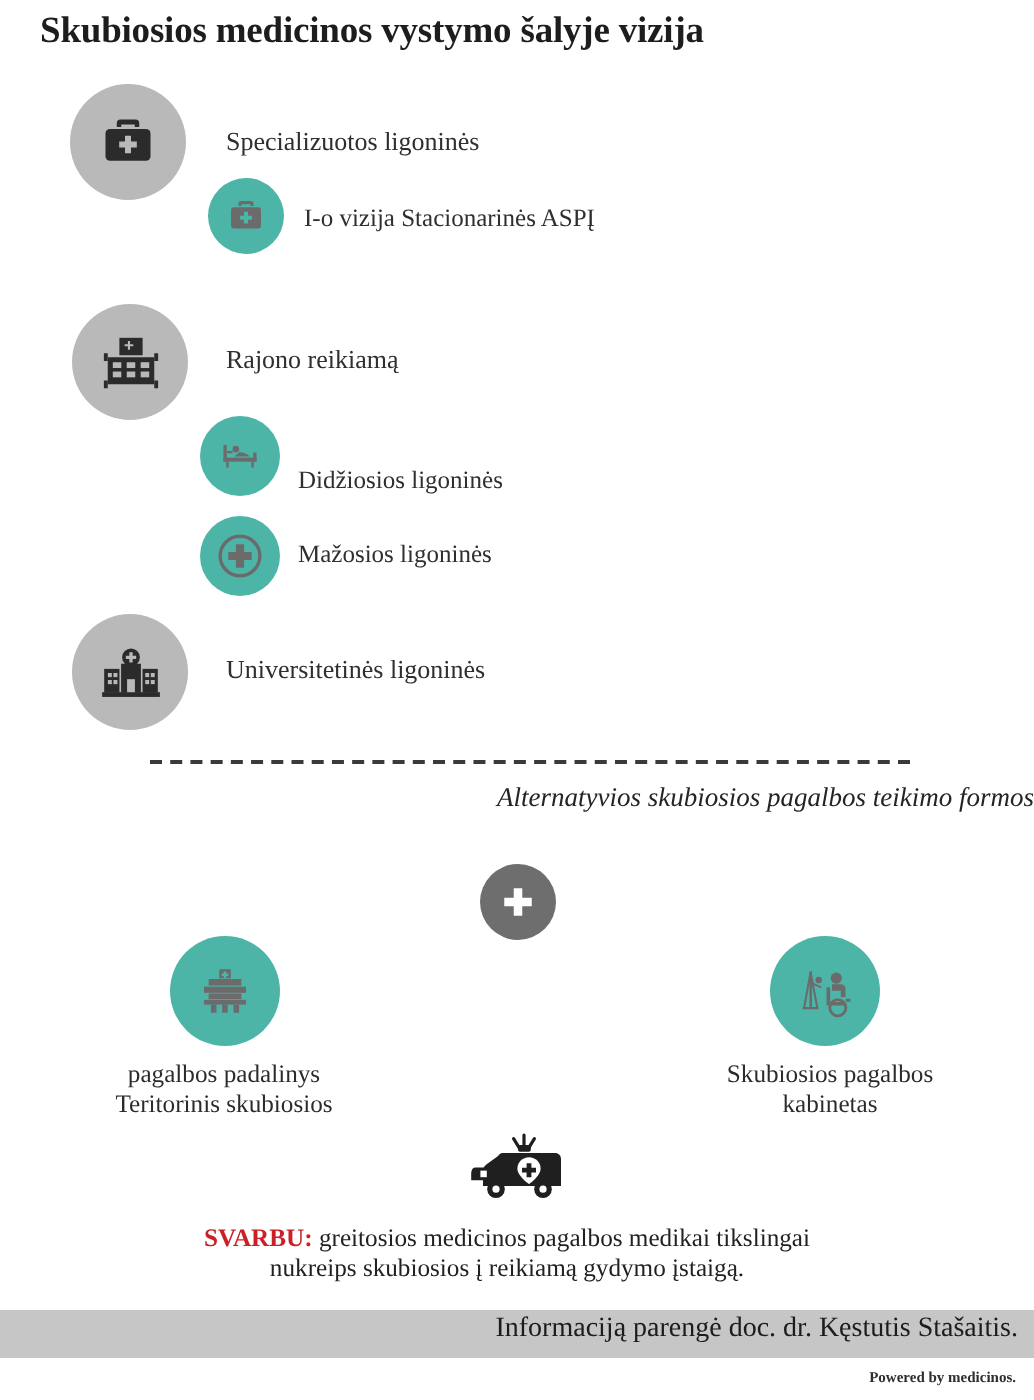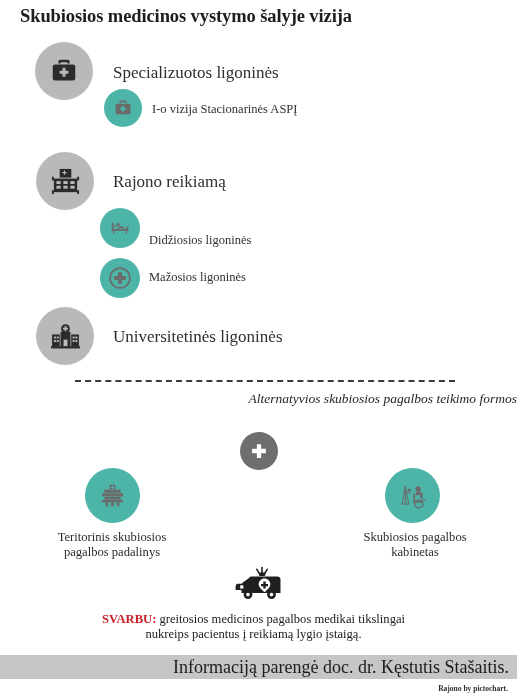--- a/index.html
+++ b/index.html
@@ -25,21 +25,21 @@
   .circ{
     position:absolute;border-radius:50%;
     display:flex;align-items:center;justify-content:center;
   }
   .circ svg{display:block;}
 
   
   .lbl{
     position:absolute;
     font-family:"Liberation Serif", serif;
-    font-size:17px;color:#2f2f2f;white-space:nowrap;
+    font-size:13px;color:#2f2f2f;white-space:nowrap;
   }
   .lbl.sub{font-size:12.5px;}
 
   
   .divider{
     position:absolute;left:75px;top:380px;width:380px;height:0;
     border-top:2px dashed #3a3a3a;
   }
   .alt-title{
     position:absolute;left:0;top:391px;width:517px;
@@ -66,21 +66,21 @@
   .warn b{color:#cc2027;font-weight:bold;}
 
   
   .footbar{
     position:absolute;left:0;top:655px;width:517px;height:24px;
     background:#c6c6c6;
   }
   .footbar span{
     position:absolute;right:8px;top:2px;
     font-family:"Liberation Serif", serif;
-    font-size:18px;color:#1c1c1c;white-space:nowrap;
+    font-size:14px;color:#1c1c1c;white-space:nowrap;
   }
   .powered{
     position:absolute;right:9px;top:684px;
     font-family:"Liberation Serif", serif;
     font-weight:bold;font-size:7.5px;color:#2e2e2e;white-space:nowrap;
   }
 </style>
 </head>
 <body>
 
@@ -198,22 +198,22 @@
         <rect x="4.4" y="13.6" width="23.2" height="3.4"></rect>
         <rect x="7" y="17.4" width="18" height="3.1"></rect>
         <rect x="4.4" y="20.9" width="23.2" height="2.6"></rect>
         <rect x="8.2" y="23.5" width="3.1" height="4.5"></rect>
         <rect x="20.7" y="23.5" width="3.1" height="4.5"></rect>
         <rect x="14.4" y="23.5" width="3.1" height="4.5"></rect>
       </svg>
     </span>
   </div>
   <div class="botcap" style="left:22px;top:530px;width:180px;">
+    <div>pagalbos padalinys</div>
     <div>Teritorinis skubiosios</div>
-    <div>pagalbos padalinys</div>
   </div>
 
   <div class="circ" style="left:385px;top:468px;width:55px;height:55px;background:#4cb5a8;">
     <span>
       <svg width="30" height="30" viewBox="0 0 32 32" fill="#6b6b6b">
         <rect x="7.2" y="5" width="1.3" height="19"></rect>
         <path d="M3.6 24h8.5v1.2H3.6z"></path>
         <path d="M7.8 5.6 L4.4 24 M7.8 5.6 L11.3 24" stroke="#6b6b6b" stroke-width="1.1" fill="none"></path>
         <circle cx="12.1" cy="9.6" r="1.7"></circle>
         <path d="M8.5 11.3 L13.5 13.6" stroke="#6b6b6b" stroke-width="1" fill="none"></path>
@@ -245,21 +245,21 @@
         <circle cx="40.5" cy="30.6" r="4.4"></circle>
         <circle cx="40.5" cy="30.6" r="1.8" fill="#ffffff"></circle>
       </svg>
     </span>
   </div>
 
   <div class="warn">
     <div>
       <b>SVARBU:</b><span> greitosios medicinos pagalbos medikai tikslingai</span>
     </div>
-    <div>nukreips pacientus į reikiamą lygio įstaigą.</div>
+    <div>nukreips skubiosios į reikiamą gydymo įstaigą.</div>
   </div>
 
   <div class="footbar">
     <span>Informaciją parengė doc. dr. Kęstutis Stašaitis.</span>
   </div>
-  <div class="powered">Rajono by pictochart.</div>
+  <div class="powered">Powered by medicinos.</div>
 
 </div>
 
 </body></html>

